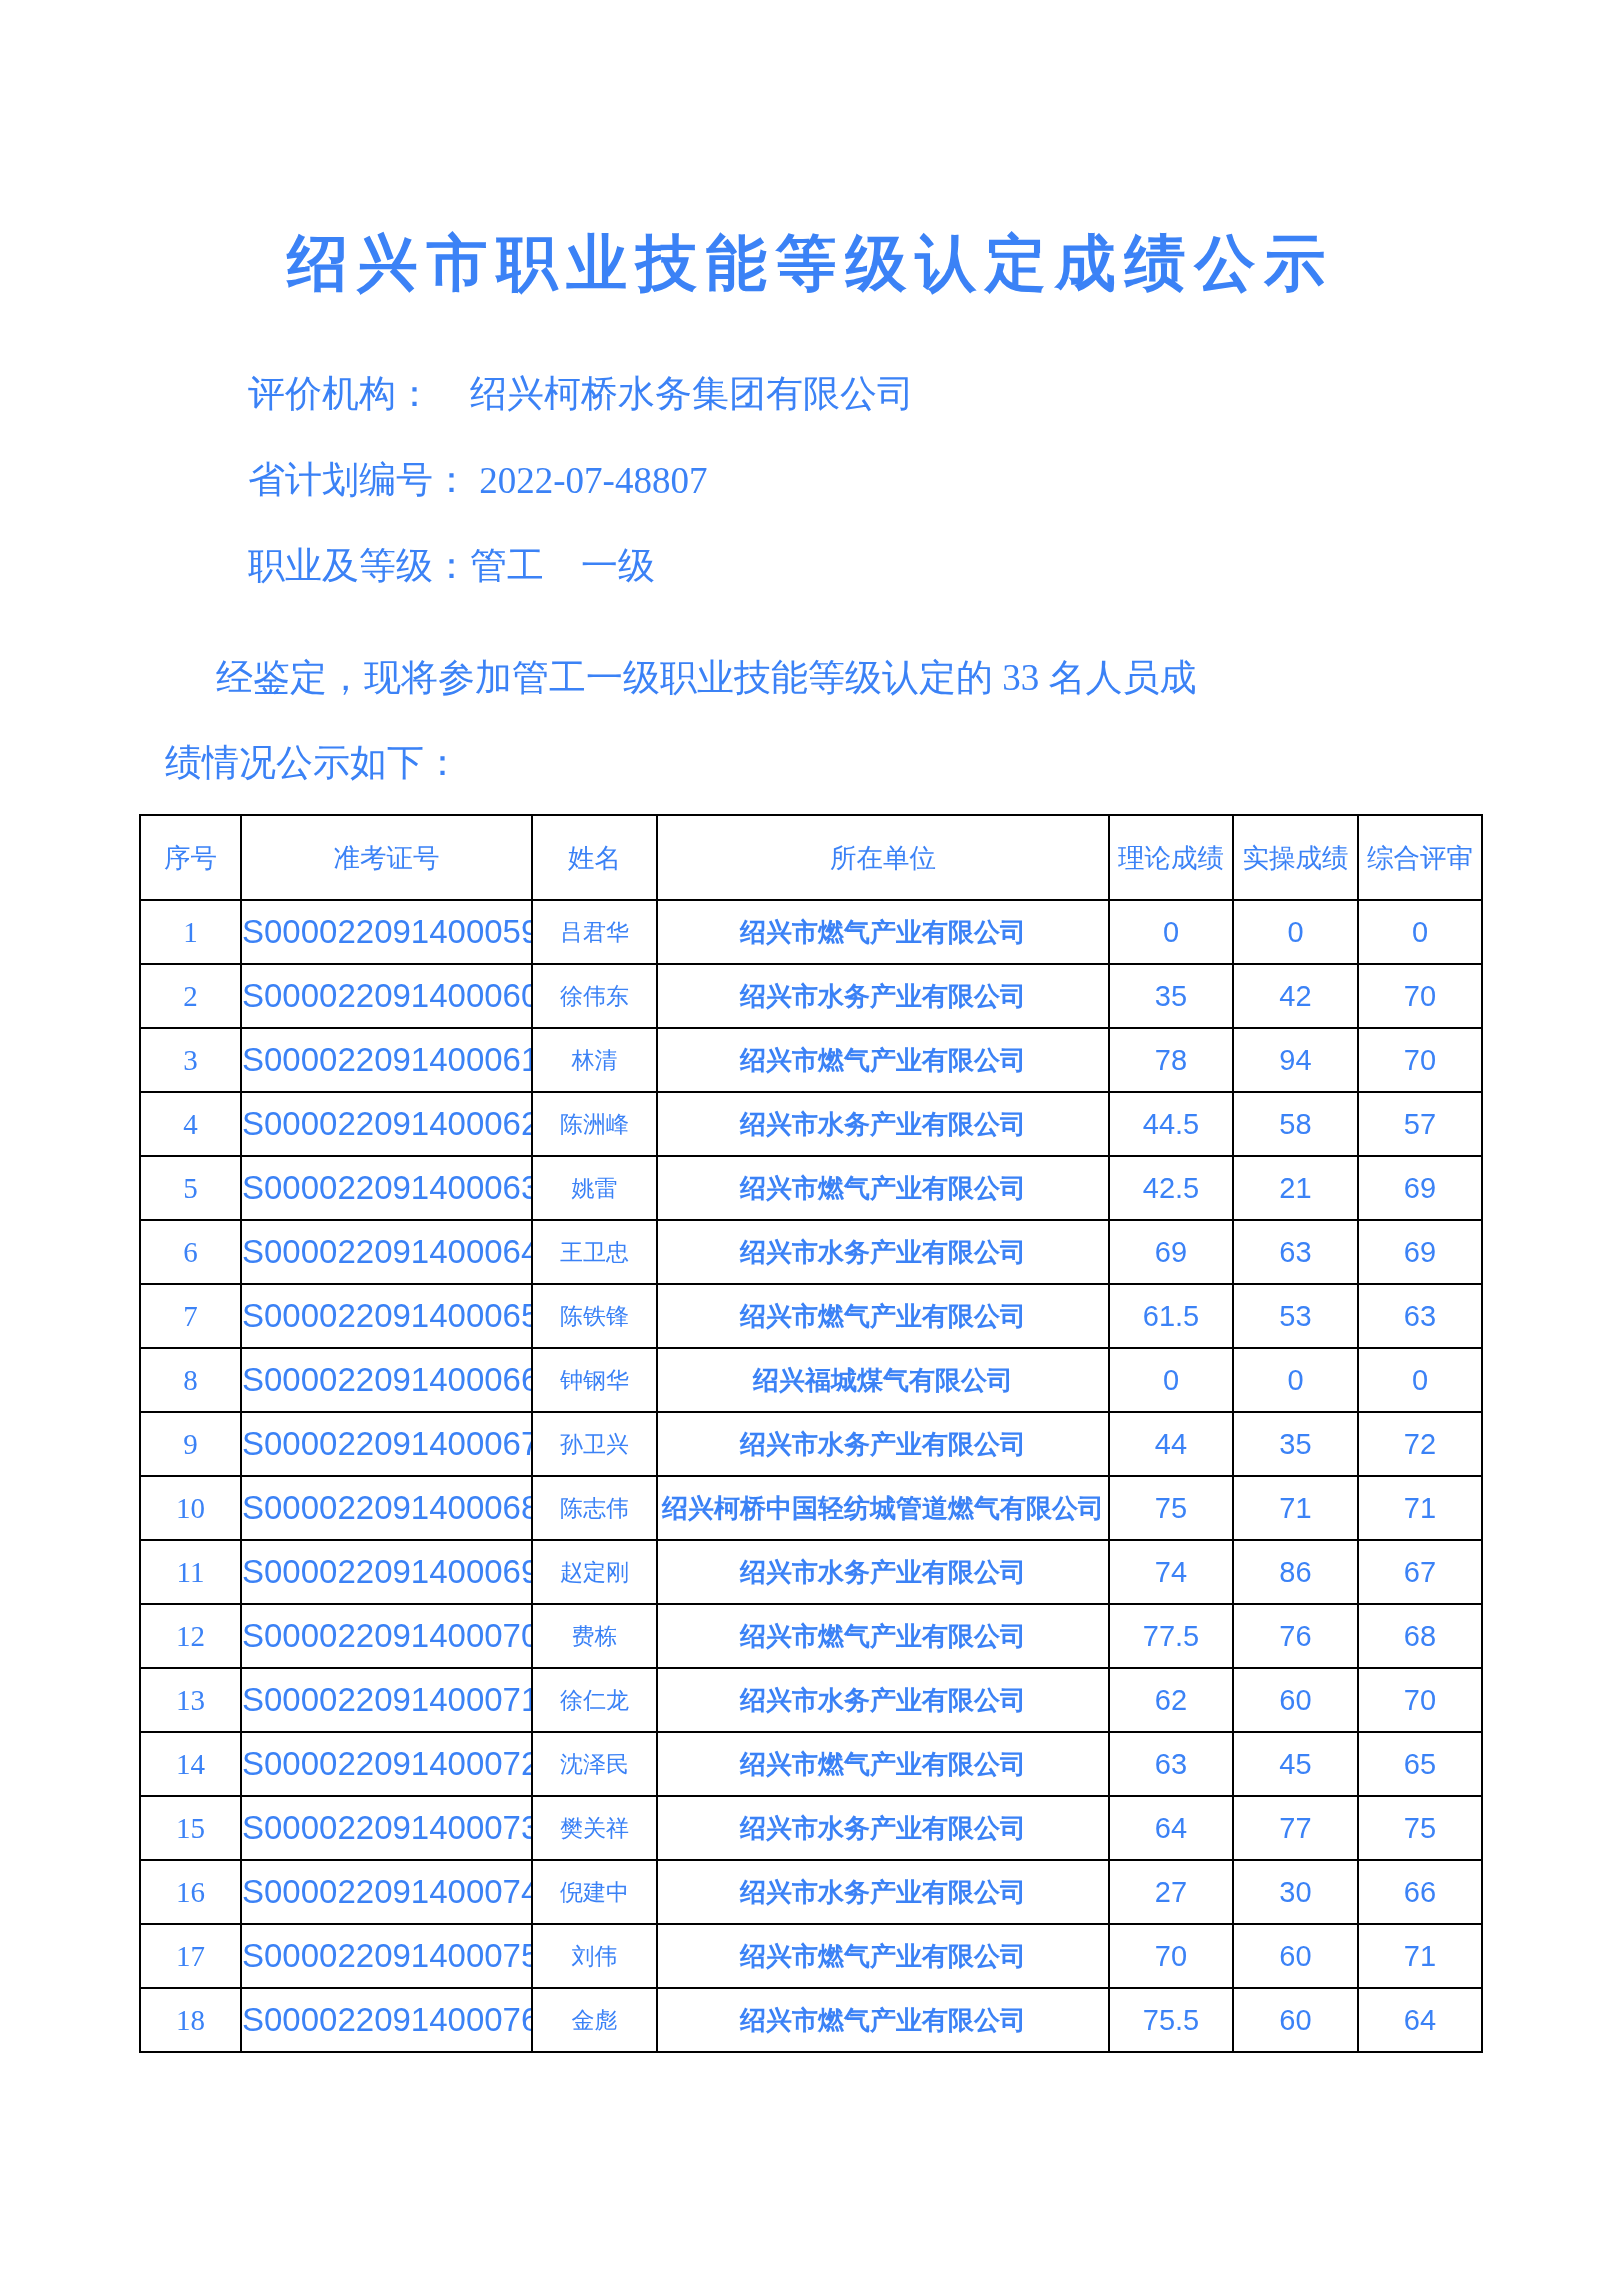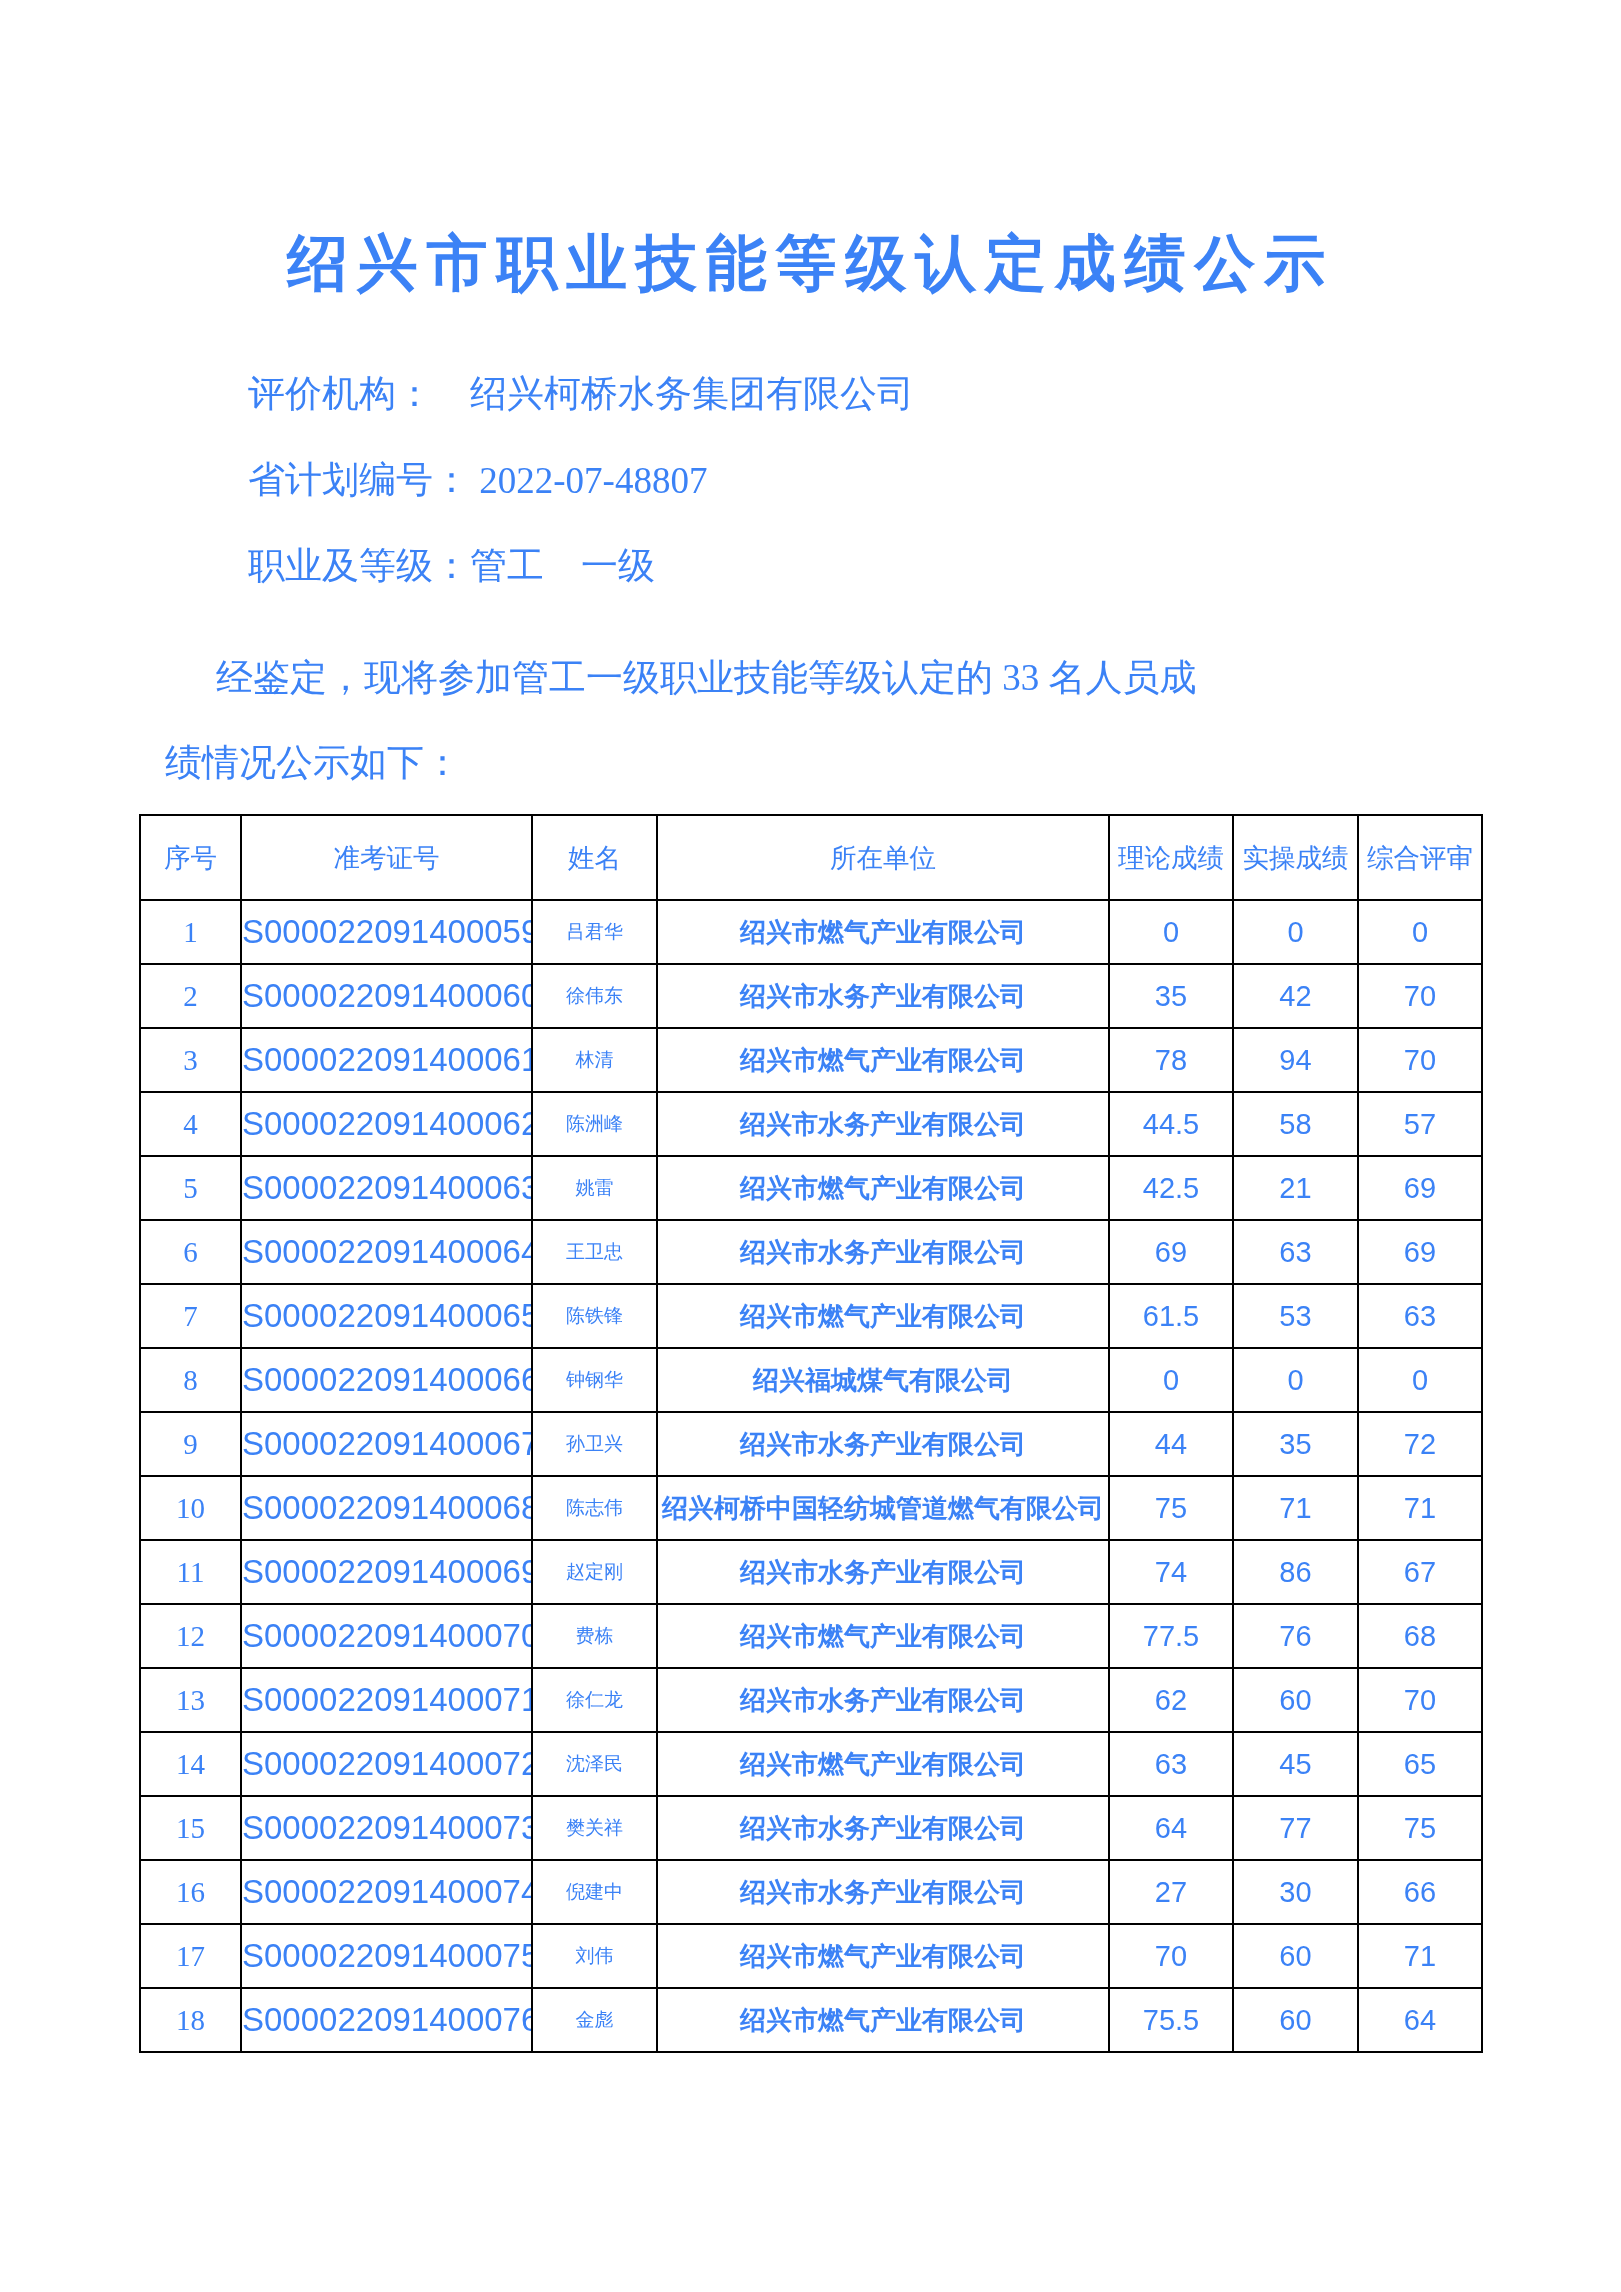--- a/index.html
+++ b/index.html
@@ -67,21 +67,21 @@
   .score-table tbody tr { height: 64px; }
   .score-table th {
     font-family: "Liberation Serif", "DejaVu Serif", serif;
     font-size: 26.5px;
     font-weight: normal;
     margin-left: 36px;
   }
   
   .score-table td.col0 { font-family: "Liberation Serif", "DejaVu Serif", serif; font-size: 29px; }
   .score-table td.col1 { font-family: "Liberation Sans", "DejaVu Sans", sans-serif; font-size: 33px; text-align: right; }
-  .score-table td.col2 { font-family: "Liberation Serif", "DejaVu Serif", serif; font-size: 19px; }
+  .score-table td.col2 { font-family: "Liberation Serif", "DejaVu Serif", serif; font-size: 23px; }
   .score-table td.col3 { font-family: "Liberation Serif", "DejaVu Serif", serif; font-size: 26px; font-weight: bold; }
   .score-table td.col4, .score-table td.col5, .score-table td.col6 {
     font-family: "Liberation Sans", "DejaVu Sans", sans-serif; font-size: 29px;
   }
 </style>
 </head>
 <body>
 
 <div class="page">
 

